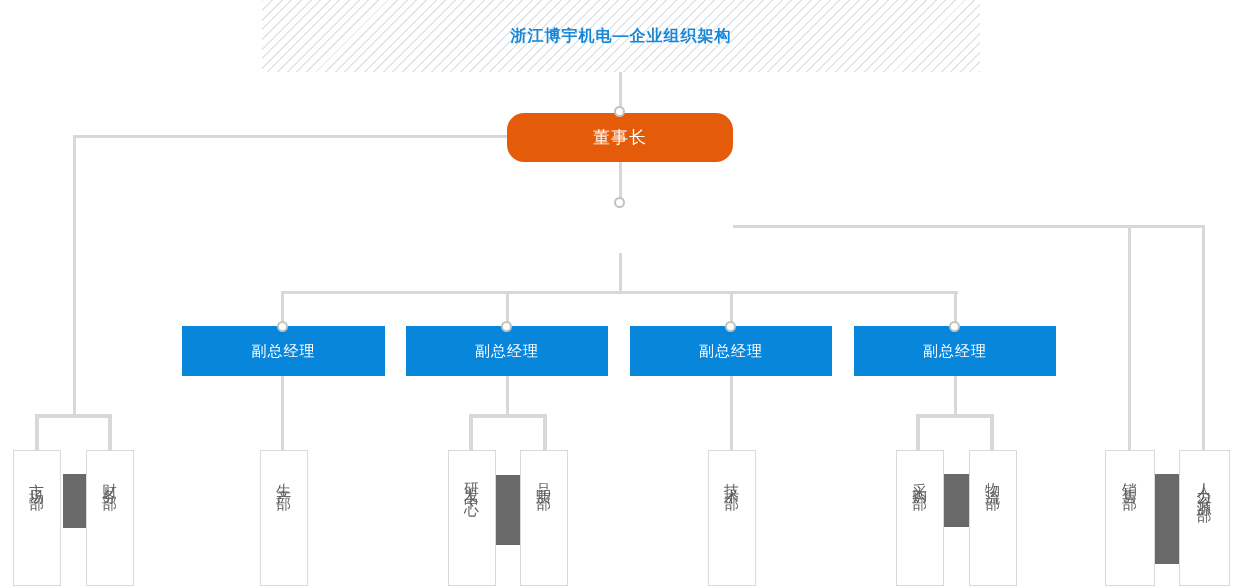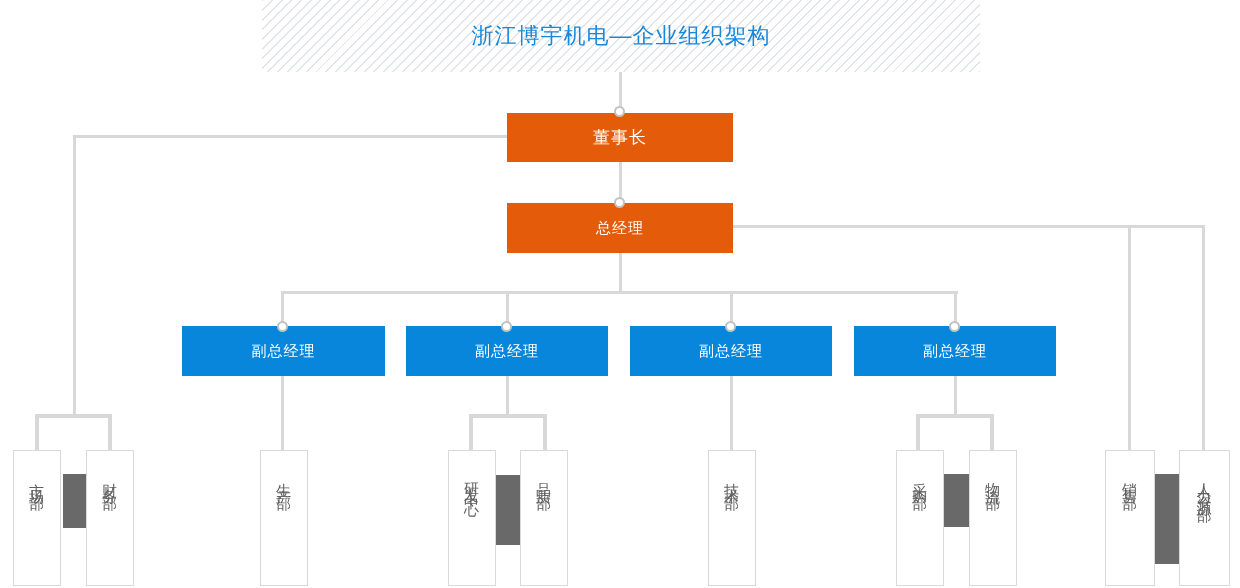--- a/index.html
+++ b/index.html
@@ -8,39 +8,39 @@
 
   
   .banner{
     position:absolute;left:262px;top:0;width:718px;height:72px;
     background:
       repeating-linear-gradient(135deg, rgba(201,206,213,0.55) 0 1.4px, transparent 1.4px 6.8px),
       #ffffff;
     display:flex;align-items:center;justify-content:center;
   }
   .banner h1{
-    margin:8px;font-size:22px;font-weight:normal;color:#1787D9;letter-spacing:1px;
+    margin:8px;font-size:16px;font-weight:bold;color:#1787D9;letter-spacing:1px;
   }
 
   
   .line{position:absolute;background:#D8D8D8;}
 
   
   .dot{
     position:absolute;width:7px;height:7px;border:2.5px solid #C2C2C2;
     background:#ffffff;border-radius:50%;z-index:6;
   }
 
   
   .exec{
     position:absolute;left:507px;width:226px;background:#E45C0A;color:#ffffff;
     display:flex;align-items:center;justify-content:center;z-index:4;
     letter-spacing:1px;
   }
-  .chairman{top:113px;height:49px;font-size:17px;}
+  .chairman{top:113px;height:49px;font-size:17px;border-radius:17px;}
   .gm{top:203px;height:50px;font-size:15px;}
 
   
   .mgr{
     position:absolute;top:326px;height:50px;background:#0886DB;color:#ffffff;
     display:flex;align-items:center;justify-content:center;font-size:15px;z-index:4;
     letter-spacing:1px;
   }
   .m1{left:182px;width:203px;}
   .m2{left:406px;width:202px;}
@@ -111,23 +111,20 @@
   <div class="line" style="left:990px;top:414px;width:4px;height:36px;"></div>
 
   <div class="darkbox d1"></div>
   <div class="darkbox d2"></div>
   <div class="darkbox d3"></div>
   <div class="darkbox d4"></div>
 
   <div class="exec chairman">
     <span>董事长</span>
   </div>
-  <div class="exec gm">
-    <span>总经理</span>
-  </div>
 
   <div class="mgr m1">
     <span>副总经理</span>
   </div>
   <div class="mgr m2">
     <span>副总经理</span>
   </div>
   <div class="mgr m3">
     <span>副总经理</span>
   </div>

